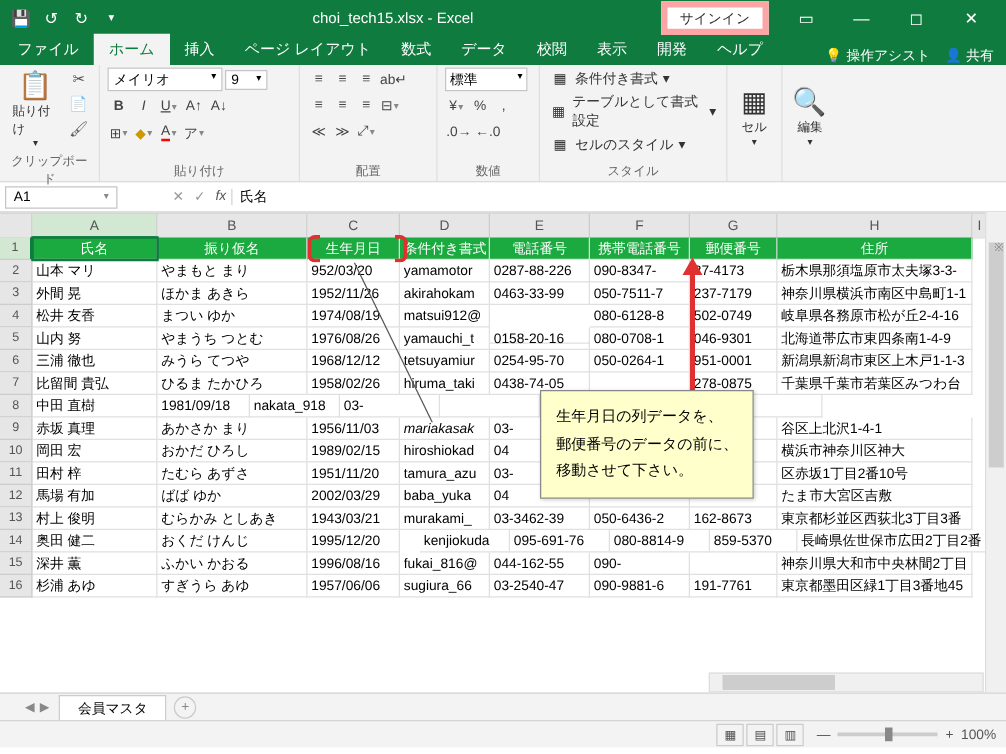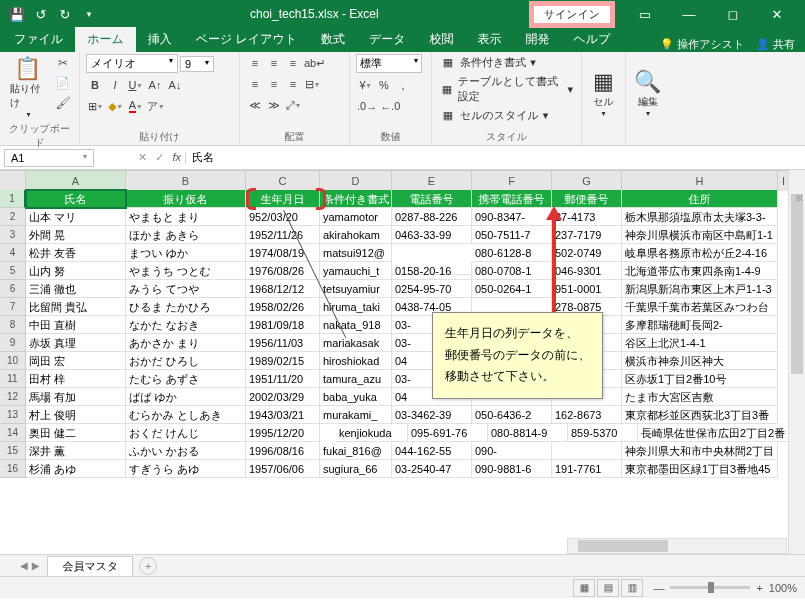--- a/index.html
+++ b/index.html
@@ -372,33 +372,32 @@
         <div class="cell" style="width: 120px;">ひるま たかひろ</div>
         <div class="cell" style="width: 74px;">1958/02/26</div>
         <div class="cell" style="width: 72px;">hiruma_taki</div>
         <div class="cell" style="width: 80px;">0438-74-05</div>
         <div class="cell" style="width: 80px;"></div>
         <div class="cell" style="width: 70px;">278-0875</div>
         <div class="cell" style="width: 156px;">千葉県千葉市若葉区みつわ台</div>
       </div>
       <div class="row">
         <div class="cell" style="width: 100px;">中田 直樹</div>
-        <div class="cell" style="width: 120px;">なかた なおき</div>
         <div class="cell" style="width: 74px;">1981/09/18</div>
         <div class="cell" style="width: 72px;">nakata_918</div>
         <div class="cell" style="width: 80px;">03-</div>
         <div class="cell" style="width: 80px;"></div>
         <div class="cell" style="width: 70px;"></div>
         <div class="cell" style="width: 156px;">多摩郡瑞穂町長岡2-</div>
       </div>
       <div class="row">
         <div class="cell" style="width: 100px;">赤坂 真理</div>
         <div class="cell" style="width: 120px;">あかさか まり</div>
         <div class="cell" style="width: 74px;">1956/11/03</div>
-        <div class="cell" style="width: 72px;">mariakasak</div>
+        <div class="cell" style="width: 72px; font-style: italic;">mariakasak</div>
         <div class="cell" style="width: 80px;">03-</div>
         <div class="cell" style="width: 80px;"></div>
         <div class="cell" style="width: 70px;"></div>
         <div class="cell" style="width: 156px;">谷区上北沢1-4-1</div>
       </div>
       <div class="row">
         <div class="cell" style="width: 100px;">岡田 宏</div>
         <div class="cell" style="width: 120px;">おかだ ひろし</div>
         <div class="cell" style="width: 74px;">1989/02/15</div>
         <div class="cell" style="width: 72px;">hiroshiokad</div>
@@ -411,21 +410,21 @@
         <div class="cell" style="width: 100px;">田村 梓</div>
         <div class="cell" style="width: 120px;">たむら あずさ</div>
         <div class="cell" style="width: 74px;">1951/11/20</div>
         <div class="cell" style="width: 72px;">tamura_azu</div>
         <div class="cell" style="width: 80px;">03-</div>
         <div class="cell" style="width: 80px;"></div>
         <div class="cell" style="width: 70px;"></div>
         <div class="cell" style="width: 156px;">区赤坂1丁目2番10号</div>
       </div>
       <div class="row">
-        <div class="cell" style="width: 100px;">馬場 有加</div>
+        <div class="cell" style="width: 100px; font-family: Liberation Serif, serif;">馬場 有加</div>
         <div class="cell" style="width: 120px;">ばば ゆか</div>
         <div class="cell" style="width: 74px;">2002/03/29</div>
         <div class="cell" style="width: 72px;">baba_yuka</div>
         <div class="cell" style="width: 80px;">04</div>
         <div class="cell" style="width: 80px;"></div>
         <div class="cell" style="width: 70px;"></div>
         <div class="cell" style="width: 156px;">たま市大宮区吉敷</div>
       </div>
       <div class="row">
         <div class="cell" style="width: 100px;">村上 俊明</div>

